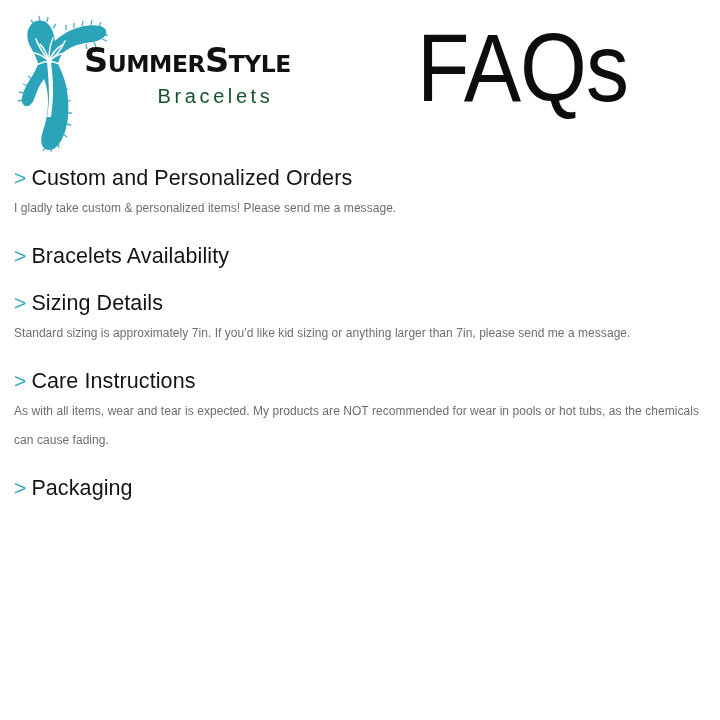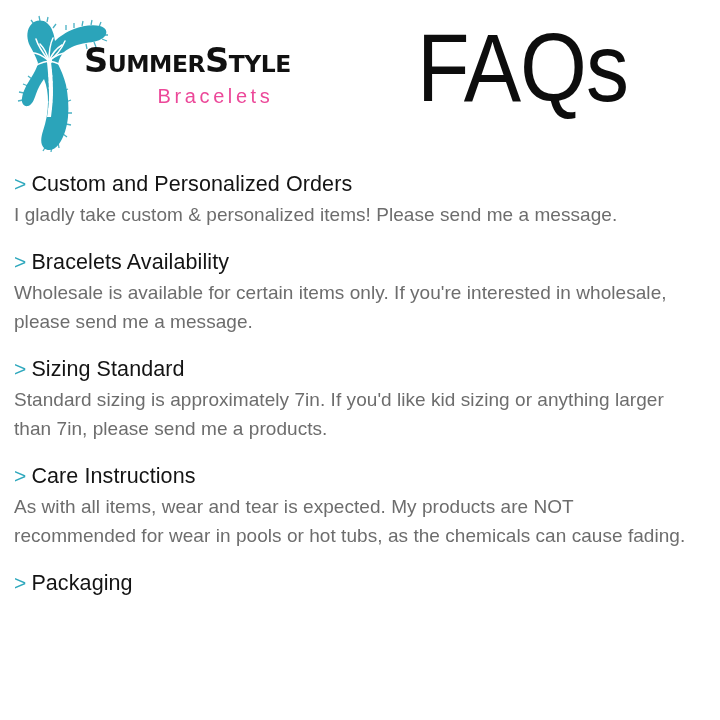--- a/index.html
+++ b/index.html
@@ -67,21 +67,21 @@
     transform: scaleX(1.02);
     transform-origin: left center;
   }
 
   .wordmark-sub {
     margin-top: 5px;
     text-align: center;
     font-family: "Liberation Sans", sans-serif;
     font-size: 20px;
     letter-spacing: 3.6px;
-    color: #ec4899;
+    color: #14532d;
     padding-left: 38px;
     white-space: nowrap;
   }
 
   .faq-title {
     position: absolute;
     right: 92px;
     top: 14px;
     font-family: "Liberation Sans", sans-serif;
     font-weight: 400;
@@ -90,21 +90,21 @@
     letter-spacing: -1px;
     color: #0d0d0d;
     transform: scaleY(1.12);
     transform-origin: right top;
   }
 
   
   .faq-list {
     position: absolute;
     left: 14px;
-    top: 170px;
+    top: 164px;
     width: 690px;
   }
 
   .faq-item { margin-bottom: 19px; }
   .faq-item:last-child { margin-bottom: 8px; }
 
   .faq-q {
     font-family: "Liberation Sans", sans-serif;
     font-size: 21.5px;
     line-height: 28px;
@@ -119,21 +119,21 @@
     font-weight: 400;
     margin-right: 5px;
     display: inline-block;
   }
   .faq-q .qtext {
     display: inline;
   }
 
   .faq-a {
     font-family: "Liberation Sans", sans-serif;
-    font-size: 19px;
+    font-size: 12px;
     line-height: 29px;
     color: #6d6d6d;
     letter-spacing: 0.05px;
     max-width: 686px;
   }
 </style>
 </head>
 <body>
 
 <div class="page">
@@ -216,26 +216,25 @@
 
   <div class="faq-list">
 
     <div class="faq-item">
       <div class="faq-q"><span class="chev">&gt;</span><span class="qtext">Custom and Personalized Orders</span></div>
       <div class="faq-a">I gladly take custom &amp; personalized items! Please send me a message.</div>
     </div>
 
     <div class="faq-item">
       <div class="faq-q"><span class="chev">&gt;</span><span class="qtext">Bracelets Availability</span></div>
-      <div class="faq-a">Wholesale is available for certain items only. If you're interested in wholesale, please send me a message.</div>
-    </div>
-
-    <div class="faq-item">
-      <div class="faq-q"><span class="chev">&gt;</span><span class="qtext">Sizing Standard</span></div>
-      <div class="faq-a">Standard sizing is approximately 7in. If you'd like kid sizing or anything larger than 7in, please send me a products.</div>
+    </div>
+
+    <div class="faq-item">
+      <div class="faq-q"><span class="chev">&gt;</span><span class="qtext">Sizing Details</span></div>
+      <div class="faq-a">Standard sizing is approximately 7in. If you'd like kid sizing or anything larger than 7in, please send me a message.</div>
     </div>
 
     <div class="faq-item">
       <div class="faq-q"><span class="chev">&gt;</span><span class="qtext">Care Instructions</span></div>
       <div class="faq-a">As with all items, wear and tear is expected. My products are NOT recommended for wear in pools or hot tubs, as the chemicals can cause fading.</div>
     </div>
 
     <div class="faq-item">
       <div class="faq-q"><span class="chev">&gt;</span><span class="qtext">Packaging</span></div>
     </div>

